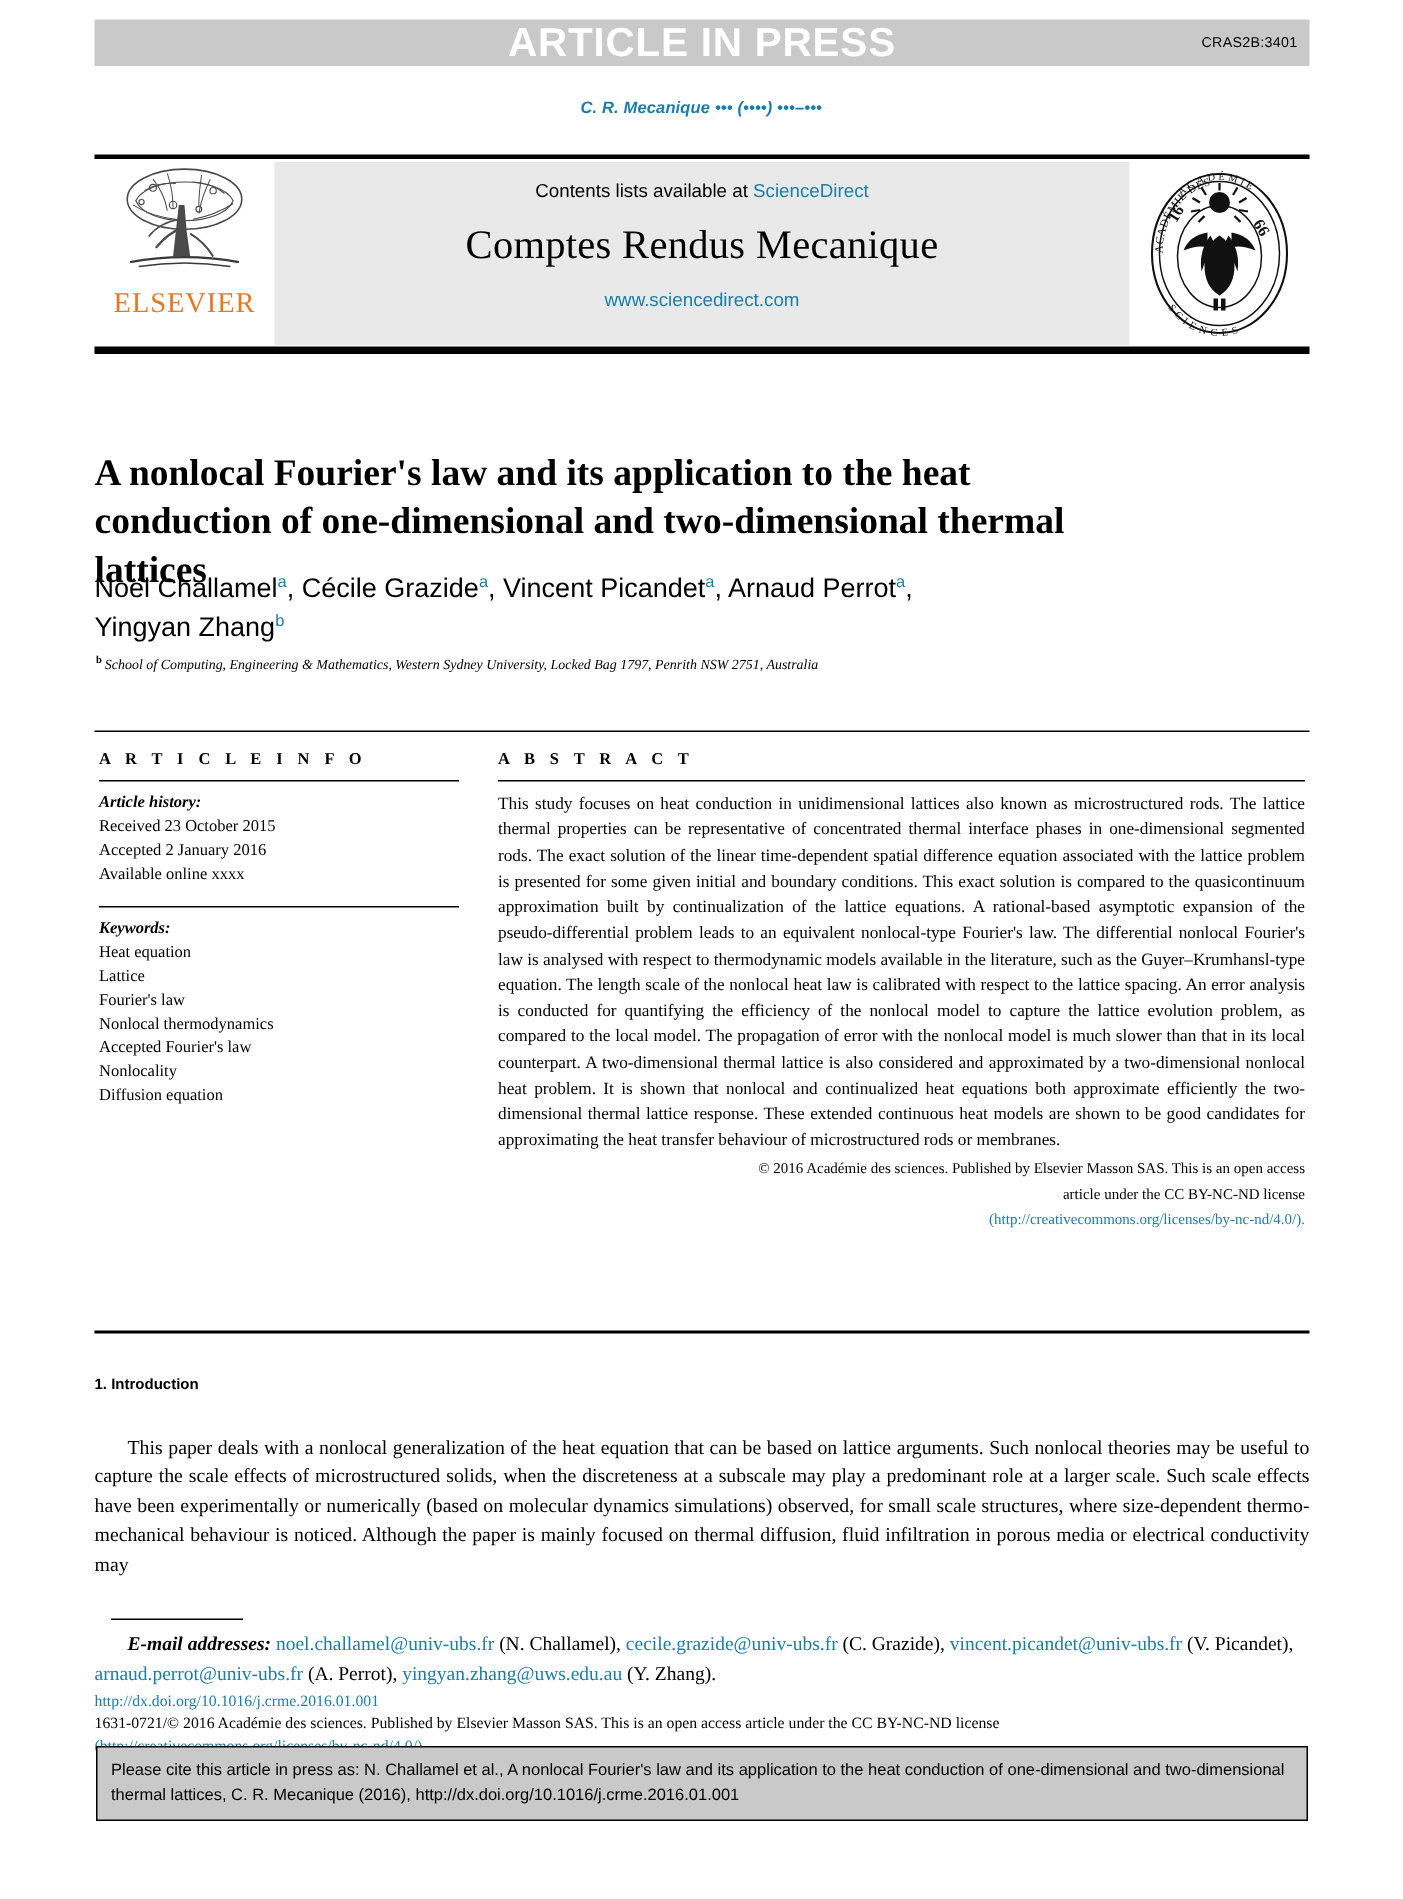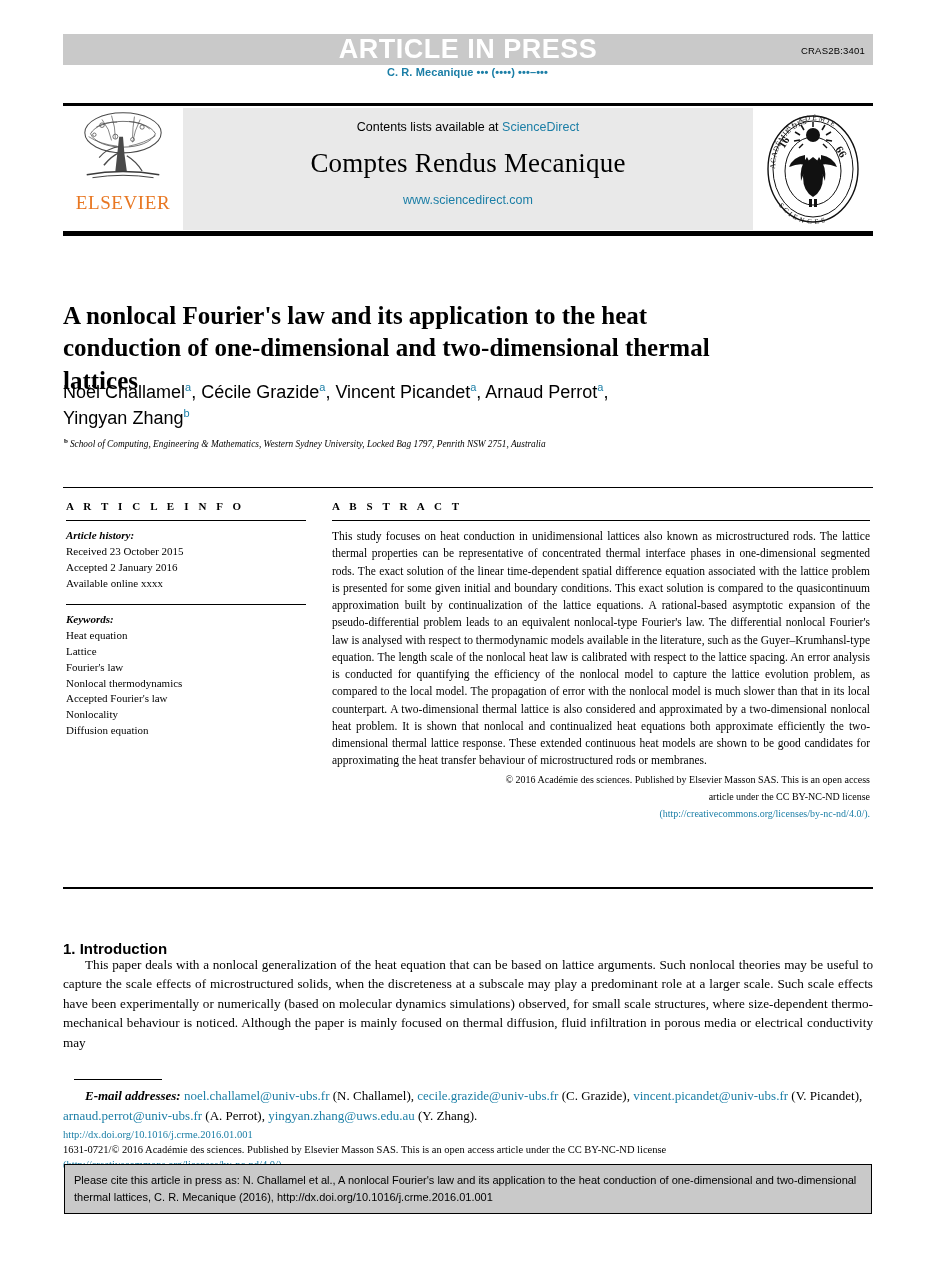--- a/index.html
+++ b/index.html
@@ -18,21 +18,21 @@
   .page {
     position: relative;
     width: 935px;
     height: 1266px;
   }
 
   
   .aip-band {
     position: absolute;
     left: 63px;
-    top: 34px;
+    top: 13px;
     width: 810px;
     height: 31px;
     background: #c9c9c9;
     display: flex;
     align-items: center;
     justify-content: center;
   }
   .aip-text {
     font-family: "Liberation Sans", sans-serif;
     font-weight: bold;
@@ -57,20 +57,21 @@
     position: absolute;
     left: 0;
     top: 66px;
     width: 935px;
     text-align: center;
     font-family: "Liberation Sans", sans-serif;
     font-weight: bold;
     font-size: 11px;
     color: #1b7ea6;
     letter-spacing: 0.1px;
+    font-style: italic;
   }
 
   
   .rule-top {
     position: absolute;
     left: 63px;
     top: 103px;
     width: 810px;
     height: 3px;
     background: #000000;
@@ -270,24 +271,24 @@
     color: #000000;
     margin-top: 2px;
   }
   .abs-copy .lic-link { color: #1b7ea6; text-decoration: none; }
   .abs-copy-first { text-align: justify; text-align-last: right; }
 
   
   .intro-head {
     position: absolute;
     left: 63px;
-    top: 940px;
-    font-family: "Liberation Sans", sans-serif;
-    font-weight: bold;
-    font-size: 15px;
+    top: 918px;
+    font-family: "Liberation Sans", sans-serif;
+    font-weight: bold;
+    font-size: 10px;
     color: #000000;
   }
   .intro-body {
     position: absolute;
     left: 63px;
     top: 955px;
     width: 810px;
     font-family: "Liberation Serif", serif;
     font-size: 13.2px;
     line-height: 1.47;

